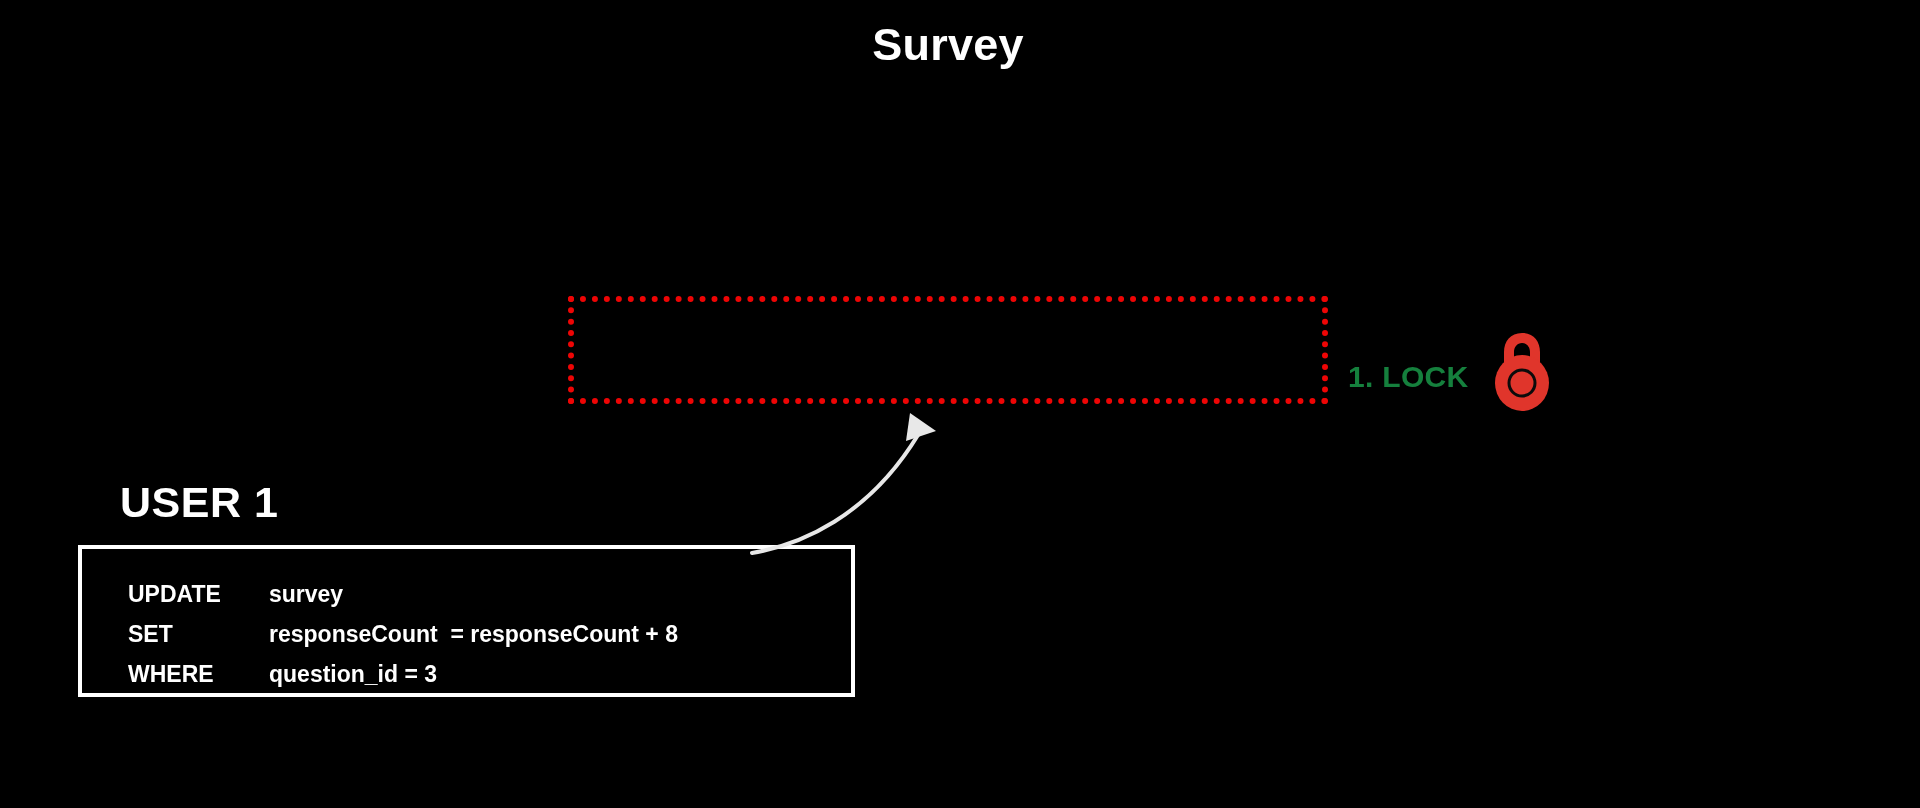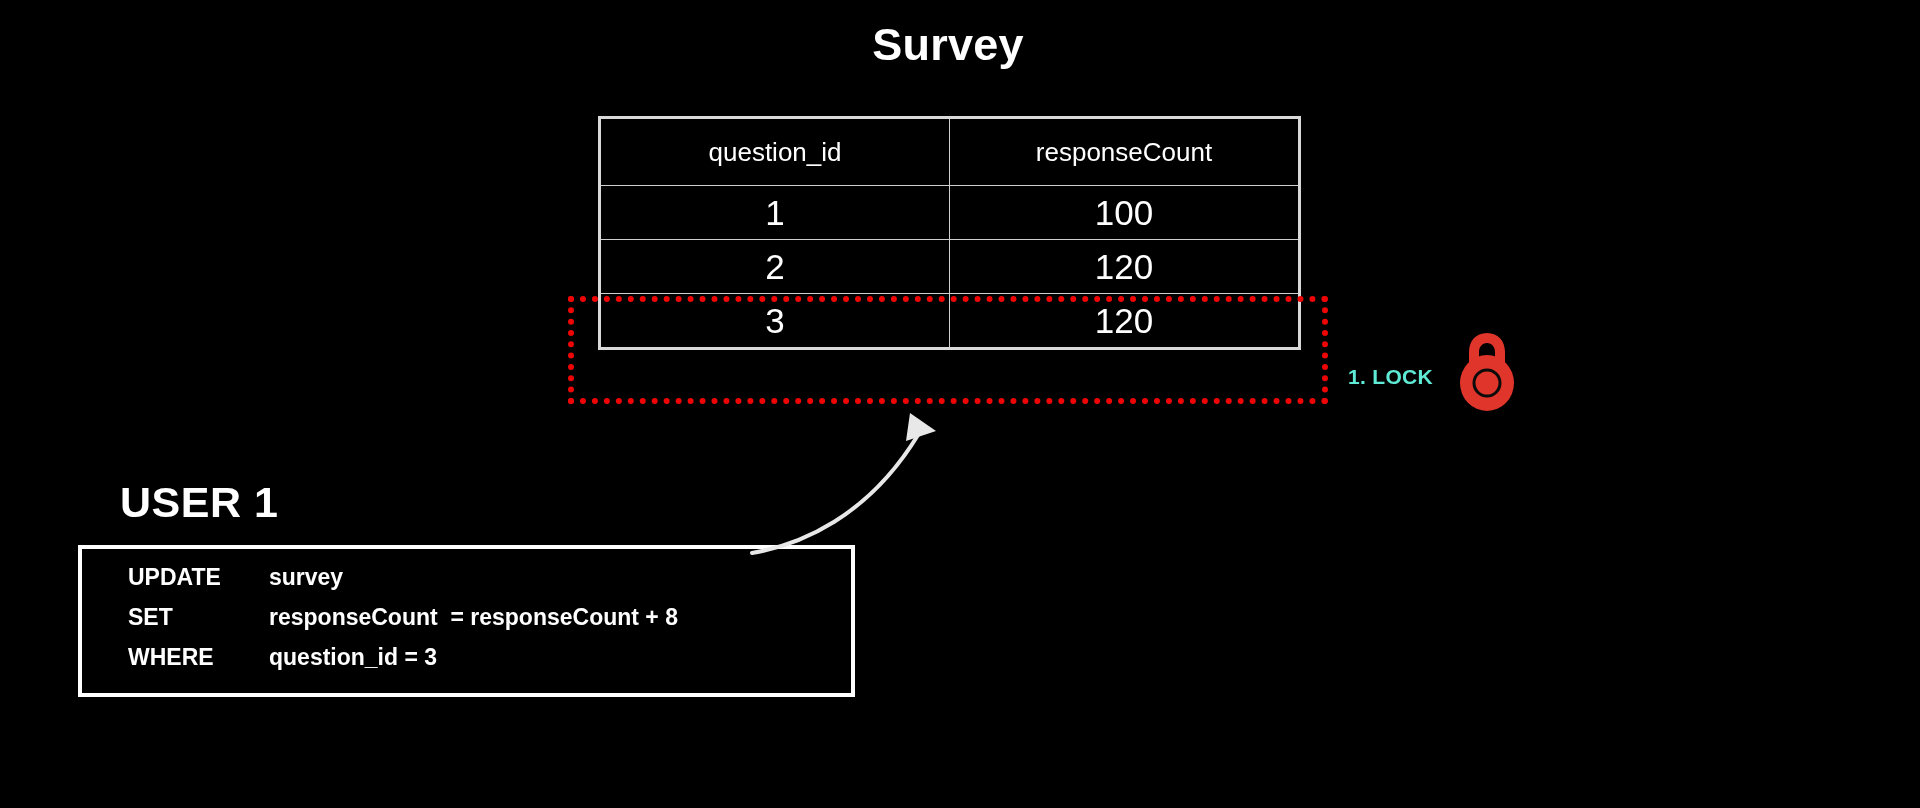--- a/index.html
+++ b/index.html
@@ -80,23 +80,23 @@
   
   #lock-annotation {
     position: absolute;
     left: 1348px;
     top: 337px;
     display: flex;
     align-items: center;
     gap: 26px;
   }
   #lock-label {
-    font-size: 21px;
-    font-weight: bold;
-    color: #5eead4;
+    font-size: 30px;
+    font-weight: bold;
+    color: #15803d;
     letter-spacing: 0.3px;
     white-space: nowrap;
   }
   #lock-icon {
     display: block;
     margin-top: -6px;
   }
 
   
   #user-label {
@@ -113,21 +113,21 @@
   
   #sql-box {
     position: absolute;
     left: 78px;
     top: 545px;
     width: 777px;
     height: 152px;
     box-sizing: border-box;
     border: 4px solid #ffffff;
     background: #000000;
-    padding: 8px 0 0 46px;
+    padding: 25px 0 0 46px;
   }
   .sql-line {
     display: flex;
     align-items: baseline;
     font-size: 23px;
     font-weight: bold;
     color: #ffffff;
     line-height: 40px;
     white-space: pre;
   }
@@ -148,46 +148,20 @@
     pointer-events: none;
   }
 </style>
 </head>
 <body>
 
 <div class="stage">
 
   <div id="table-title">Survey</div>
 
-  <table id="survey-table">
-    <colgroup>
-      <col class="c-qid">
-      <col class="c-rc">
-    </colgroup>
-    <thead>
-      <tr>
-        <th>question_id</th>
-        <th>responseCount</th>
-      </tr>
-    </thead>
-    <tbody>
-      <tr>
-        <td>1</td>
-        <td>100</td>
-      </tr>
-      <tr>
-        <td>2</td>
-        <td>120</td>
-      </tr>
-      <tr>
-        <td>3</td>
-        <td>120</td>
-      </tr>
-    </tbody>
-  </table>
 
   <div id="lock-region"></div>
 
   <div id="lock-annotation">
     <span id="lock-label">1. LOCK</span>
     <span id="lock-icon">
       <svg width="56" height="82" viewBox="0 0 56 82" xmlns="http://www.w3.org/2000/svg">
 
         <path d="M28 2 C16.5 2 10 10.5 10 21 L10 36 L20 36 L20 21
                  C20 16 23.2 12 28 12 C32.8 12 36 16 36 21 L36 36 L46 36 L46 21

